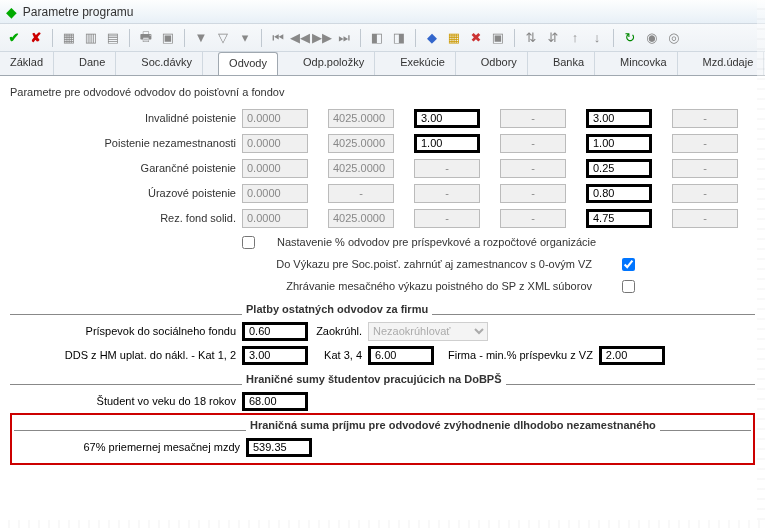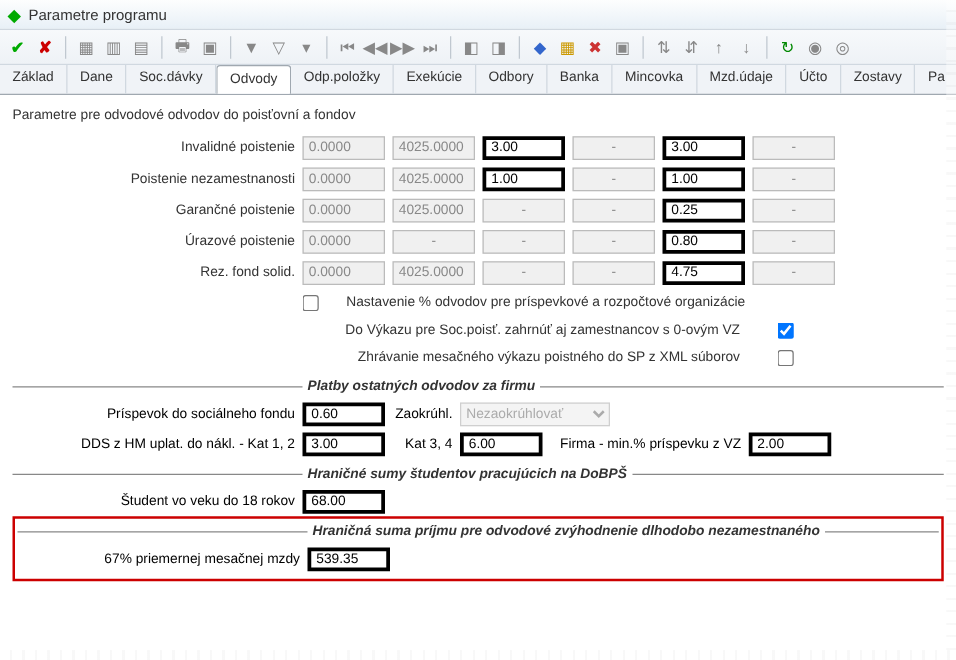--- a/index.html
+++ b/index.html
@@ -6,36 +6,36 @@
   body { font-family: Tahoma, Arial, sans-serif; font-size: 11px; background: #fff; }
   .window { width: 765px; height: 528px; background: #fff; position: relative; overflow: hidden; }
   .titlebar { background: linear-gradient(#fdfefe, #e8f0f7); height: 24px; display: flex; align-items: center; padding: 0 6px; border-bottom: 1px solid #d0d8e0; }
   .titlebar .diamond { color: #0a0; font-size: 14px; margin-right: 6px; }
   .titlebar .title { font-size: 12px; color: #333; }
   .toolbar { background: linear-gradient(#f7f9fb, #eef2f6); height: 28px; display: flex; align-items: center; padding: 0 6px; gap: 6px; border-bottom: 1px solid #d0d8e0; }
   .toolbar .tb { width: 16px; height: 16px; display: inline-flex; align-items: center; justify-content: center; font-size: 13px; color: #888; }
   .toolbar .sep { width: 1px; height: 18px; background: #c0c8d0; margin: 0 2px; }
   .toolbar .green { color: #0a0; font-weight: bold; }
   .toolbar .red { color: #c00; font-weight: bold; }
-  .tabs { display: flex; border-bottom: 1px solid #a0a8b0; background: #f0f3f7; height: 24px; overflow: hidden; }
+  .tabs { display: flex; border-bottom: 1px solid #a0a8b0; background: #f0f3f7; height: 24px; overflow: hidden; gap: 15px; }
   .tab { padding: 4px 10px; font-size: 11px; color: #333; border-right: 1px solid #d0d8e0; cursor: pointer; white-space: nowrap; }
   .tab.active { background: #fff; border: 1px solid #a0a8b0; border-bottom: 1px solid #fff; margin-bottom: -1px; border-top-left-radius: 3px; border-top-right-radius: 3px; }
   .content { padding: 6px 10px; }
   .section-title { font-size: 11px; color: #333; margin: 4px 0 8px 0; }
   .row { display: flex; align-items: center; height: 24px; margin-bottom: 1px; }
   .row .lbl { width: 232px; text-align: right; padding-right: 6px; font-size: 11px; color: #333; }
-  .row .cells { display: flex; gap: 6px; }
+  .row .cells { display: flex; gap: 20px; }
   input.fld { width: 66px; height: 19px; font-size: 11px; padding: 1px 4px; border: 3px solid #000000; background: #fff; font-family: inherit; }
   input.fld.ro { background: #f0f0f0; color: #888; border: 1px solid #bbb; }
   .dash { width: 66px; height: 19px; border: 1px solid #bbb; background: #f0f0f0; color: #888; display: inline-flex; align-items: center; justify-content: center; font-size: 11px; }
   .chk-row { display: flex; align-items: center; height: 22px; }
   .chk-row .chk-lbl-left { width: 232px; }
   .chk-row label { font-size: 11px; color: #333; display: flex; align-items: center; gap: 22px; }
   .chk-row input[type=checkbox] { width: 13px; height: 13px; }
-  .subhdr { display: flex; align-items: center; margin: 6px 0 4px 0; font-style: italic; }
+  .subhdr { display: flex; align-items: flex-end; margin: 6px 0 4px 0; }
   .subhdr .line-left { width: 232px; border-bottom: 1px solid #888; height: 1px; margin-right: 4px; }
   .subhdr .txt { font-weight: bold; font-size: 11px; color: #333; white-space: nowrap; }
   .subhdr .line-right { flex: 1; border-bottom: 1px solid #888; height: 1px; margin-left: 4px; }
   .inline-row { display: flex; align-items: center; height: 24px; gap: 0; }
   .inline-row .lbl { text-align: right; padding-right: 6px; font-size: 11px; }
   select.sel { height: 19px; font-size: 11px; border: 1px solid #bbb; background: #f0f0f0; color: #888; width: 120px; }
   .highlight-box { border: 2px solid #c00; padding: 4px 2px; margin-top: 0;}
   .tornedge { position: absolute; right: 0; top: 0; bottom: 0; width: 8px; background: repeating-linear-gradient(180deg, #fff 0 8px, #eee 8px 10px); opacity: 0.4;}
   .bottorn { position: absolute; left: 0; right: 0; bottom: 0; height: 8px; background: repeating-linear-gradient(90deg, #fff 0 8px, #eee 8px 10px); opacity: 0.4;}
 </style>

